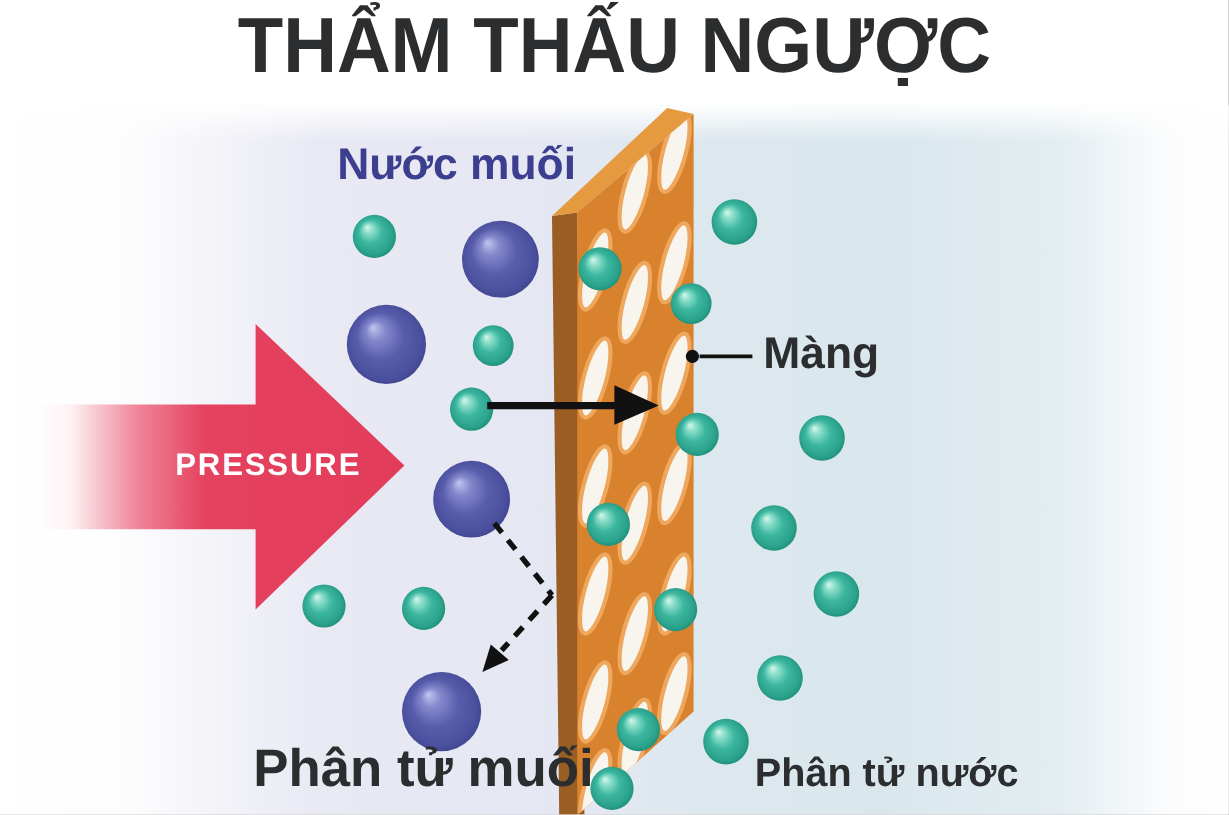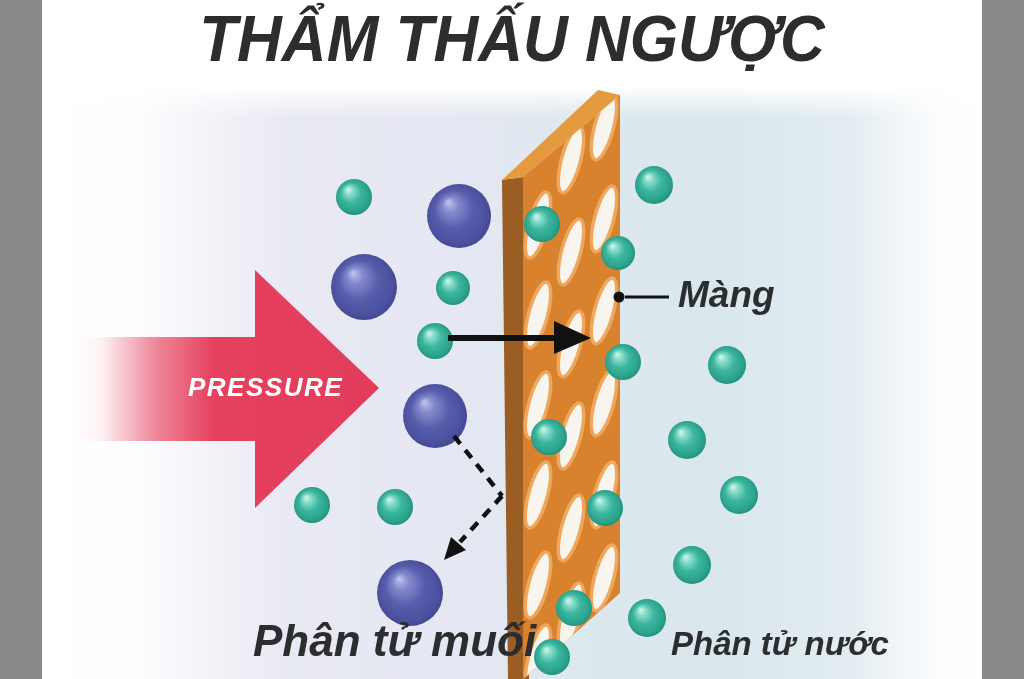--- a/index.html
+++ b/index.html
@@ -1,20 +1,19 @@
 <!DOCTYPE html>
 <html style="--title-text: #2b2d2f; --salt-water-label: #3c3f90; --clean-water-label: #2a9d8a; --pressure-arrow: #e5425f; --membrane-face: #d8822e; --membrane-edge: #9a5d24; --membrane-bevel: #e59a40; --hole-fill: #f7f5ee; --hole-rim: #eea75c; --salt-molecule: #575cab; --water-molecule: #35ae98; --left-background: #e8e9f3; --right-background: #d9e7ed;"><head>
 <meta charset="utf-8">
 <style>
   html,body{margin:0;padding:0;background:#888;}
   .stage{
-    position:relative;width:940px;height:679px;margin:0 auto;
+    position:relative;width:1024px;height:679px;margin:0 auto;
     background:#ffffff;overflow:hidden;
     font-family:"Liberation Sans","DejaVu Sans",sans-serif;
-    font-style:italic;
   }
   .bg-panel{
     position:absolute;left:0;right:0;top:88px;bottom:0;
     background:linear-gradient(90deg,
       #ffffff 0%, #fdfdfe 10%,
       var(--left-background,#e8e9f3) 26%,
       #e5e7f2 44%,
       #dde8ee 57%,
       var(--right-background,#d9e7ed) 72%,
       #e3edf1 86%, #fbfcfd 95%, #ffffff 100%);
@@ -178,17 +177,18 @@
       <polygon points="402,560 424,550 409,537" fill="#111111" stroke="none" stroke-dasharray="none"></polygon>
     </g>
 
     <g>
       <circle cx="577" cy="297" r="5.5" fill="#111111"></circle>
       <line x1="583" y1="297" x2="627" y2="297" stroke="#111111" stroke-width="3"></line>
     </g>
   </svg>
 
   <div class="lbl lbl-title">THẨM THẤU NGƯỢC</div>
+  <div class="lbl lbl-saltwater">Nước muối</div>
   <div class="lbl lbl-pressure">PRESSURE</div>
   <div class="lbl lbl-membrane">Màng</div>
   <div class="lbl lbl-saltmol">Phân tử muối</div>
   <div class="lbl lbl-watermol">Phân tử nước</div>
 </div>
 
 </body></html>

